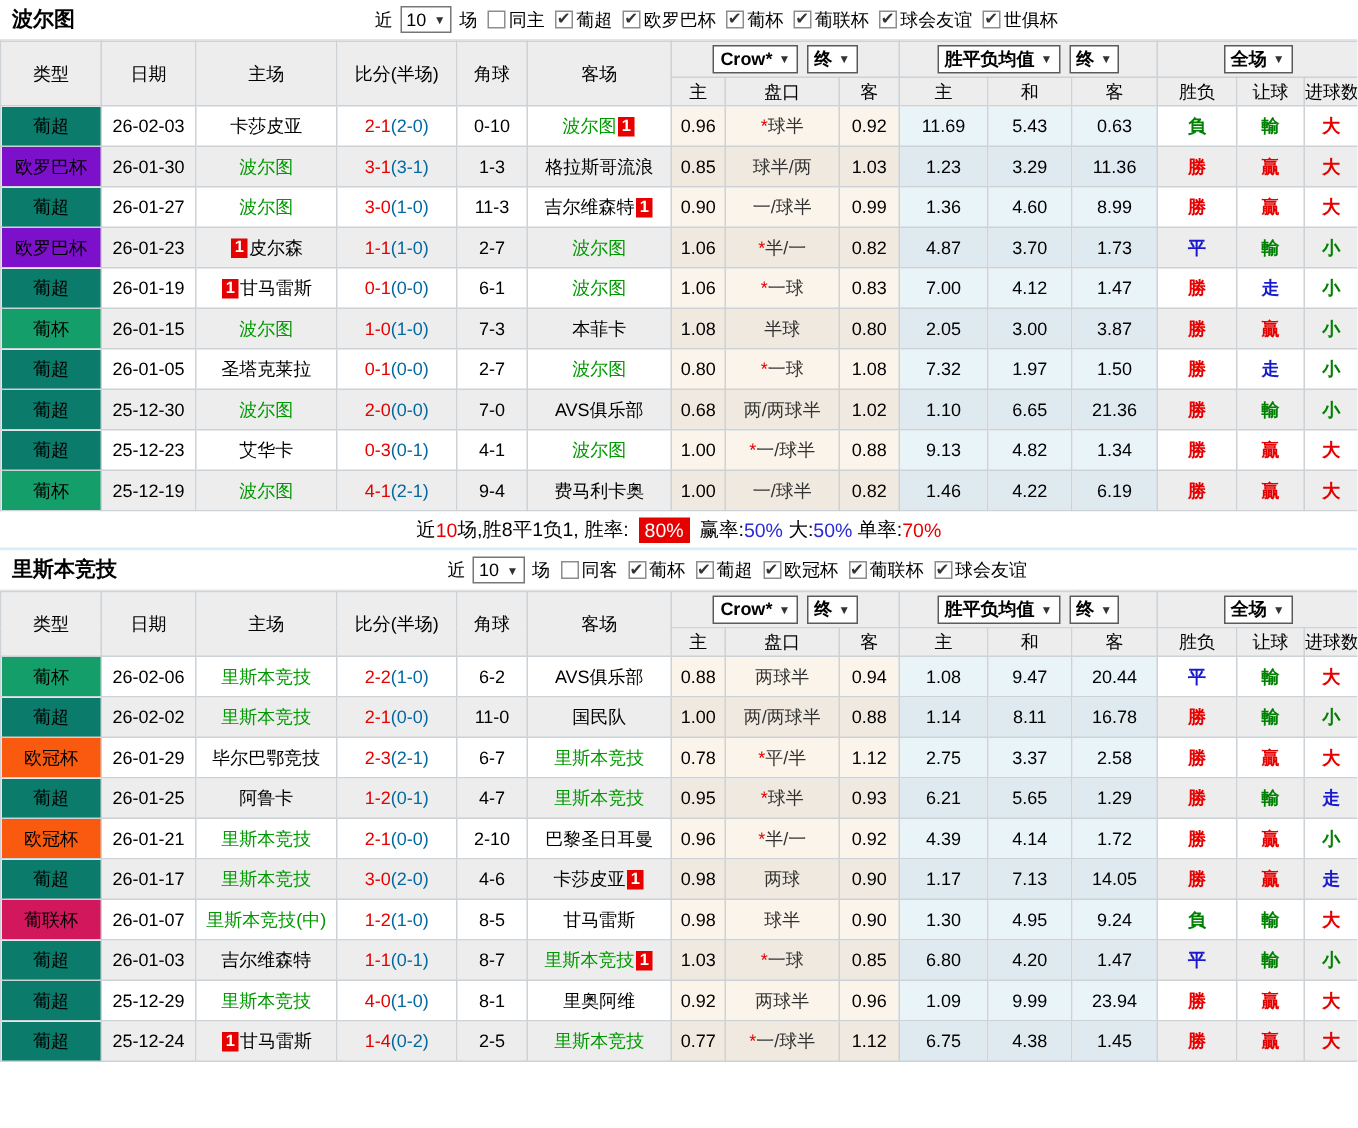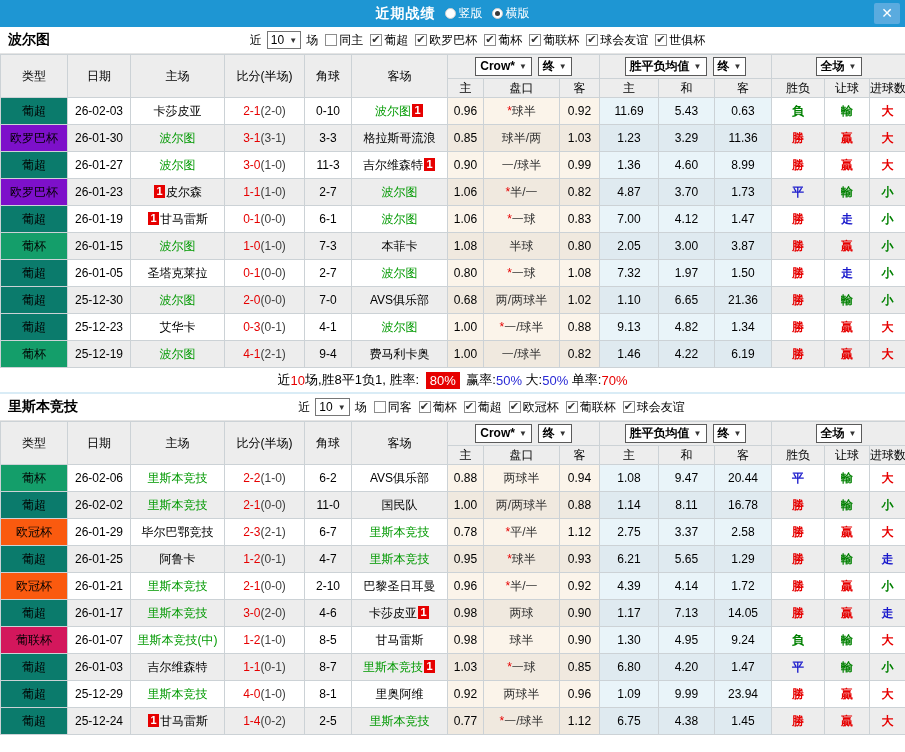--- a/index.html
+++ b/index.html
@@ -32,45 +32,37 @@
   tr.hrowB th { height:19px; }
   table.results td { height:27px; color:#000; }
   tr.alt td { background:#ededed; }
   td.cream { background:#fbf4ea; color:#2e4d6b; }
   tr.alt td.cream { background:#f0e9df; }
   td.blue { background:#e9f4f9; color:#2e4d6b; }
   tr.alt td.blue { background:#dfeaf0; }
   td.league { color:#fff; }
   .focus-team { color:#009900; }
   .ft { color:#e60000; }
-  .ht { color:#404040; }
+  .ht { color:#0369a1; }
   .star { color:#e60000; }
   .handicap-text { color:#333; }
   td.resultcell { font-weight:bold; }
   .rc { display:inline-block; background:#e60000; color:#fff; font-size:11px; font-weight:bold; line-height:13px; width:11px; height:13px; margin:0 1px; vertical-align:1px; }
 
   .hd-select { display:inline-flex; align-items:center; border:1px solid #5a5a5a; background:#fff; height:19px; padding:0 4px; margin:0 3px; font-size:12px; cursor:pointer; font-weight:bold; }
   .hd-select::after { content:"▼"; font-size:8px; margin-left:4px; color:#333; }
 
   .summary { height:26px; display:flex; align-items:center; justify-content:center; font-size:13px; border-bottom:2px solid #d9ecf6; background:#fff; white-space:pre; }
   .summary .seg { white-space:pre; }
   .summary .pct-badge { background:#e60000; color:#fff; padding:1px 4px; margin:0 3px; }
 </style>
 </head>
 <body>
 
 <div class="app">
-  <div class="titlebar">
-    <span class="title">近期战绩</span>
-    <span class="radio"></span>
-    <span class="radio-label">竖版</span>
-    <span class="radio sel"></span>
-    <span class="radio-label">横版</span>
-    <span class="close-btn">✕</span>
-  </div>
   <div id="sections">
       <div class="section-head">
         <span class="team-name">波尔图</span>
         <div class="filters">
           <span>近</span>
           <span class="mini-select">10</span>
           <span>场</span>
           <span class="checkbox"></span>
           <span>同主</span>
           <span class="checkbox checked"></span>
@@ -145,21 +137,21 @@
             <td class="blue">0.63</td>
             <td class="resultcell" style="color: rgb(0, 128, 0);">負</td>
             <td class="resultcell" style="color: rgb(0, 128, 0);">輸</td>
             <td class="resultcell" style="color: rgb(230, 0, 0);">大</td>
           </tr>
           <tr class="alt">
             <td class="league" style="background: rgb(125, 16, 202);">欧罗巴杯</td>
             <td>26-01-30</td>
             <td><span class="focus-team">波尔图</span></td>
             <td><span class="ft">3-1</span><span class="ht">(3-1)</span></td>
-            <td>3-3</td>
+            <td>1-3</td>
             <td><span>格拉斯哥流浪</span></td>
             <td class="cream">0.85</td>
             <td class="cream"><span class="handicap-text">球半/两</span></td>
             <td class="cream">1.03</td>
             <td class="blue">1.23</td>
             <td class="blue">3.29</td>
             <td class="blue">11.36</td>
             <td class="resultcell" style="color: rgb(230, 0, 0);">勝</td>
             <td class="resultcell" style="color: rgb(230, 0, 0);">贏</td>
             <td class="resultcell" style="color: rgb(230, 0, 0);">大</td>

